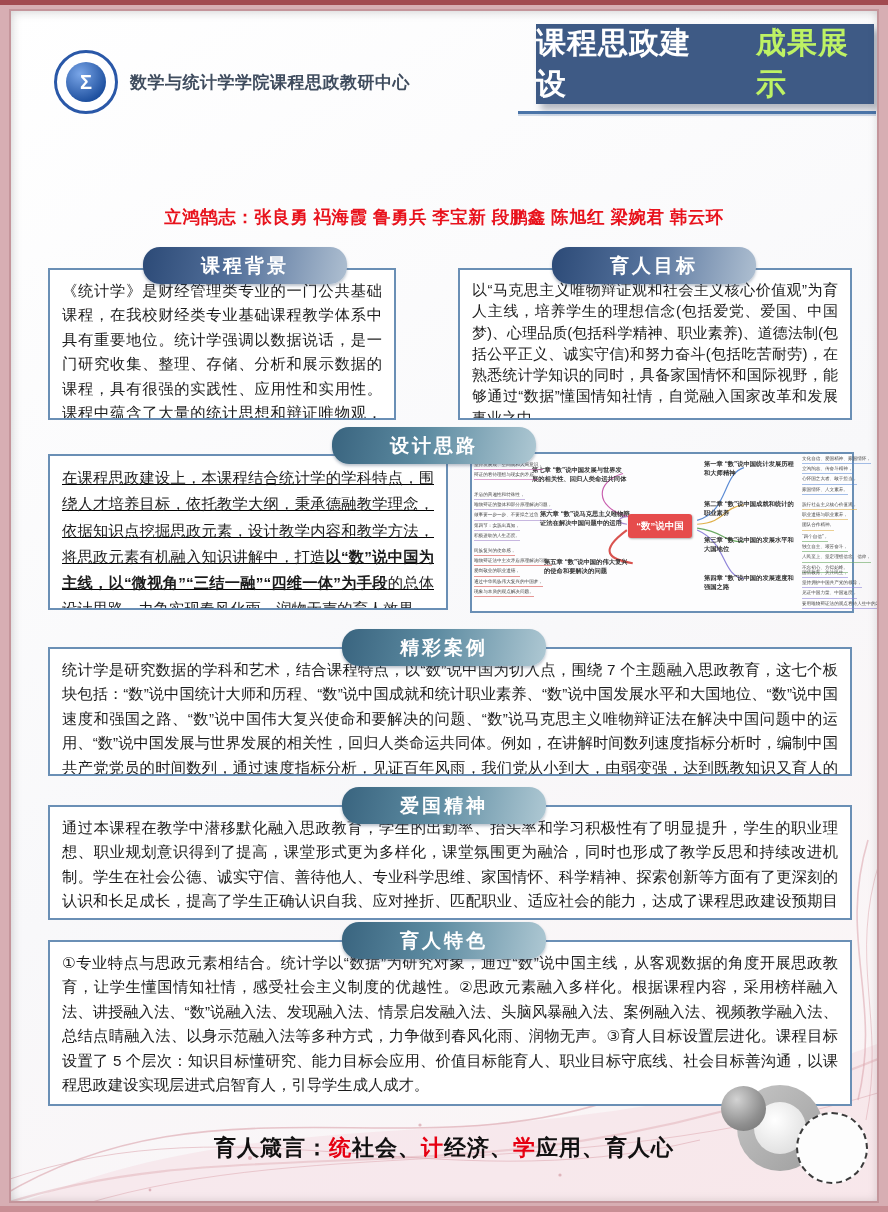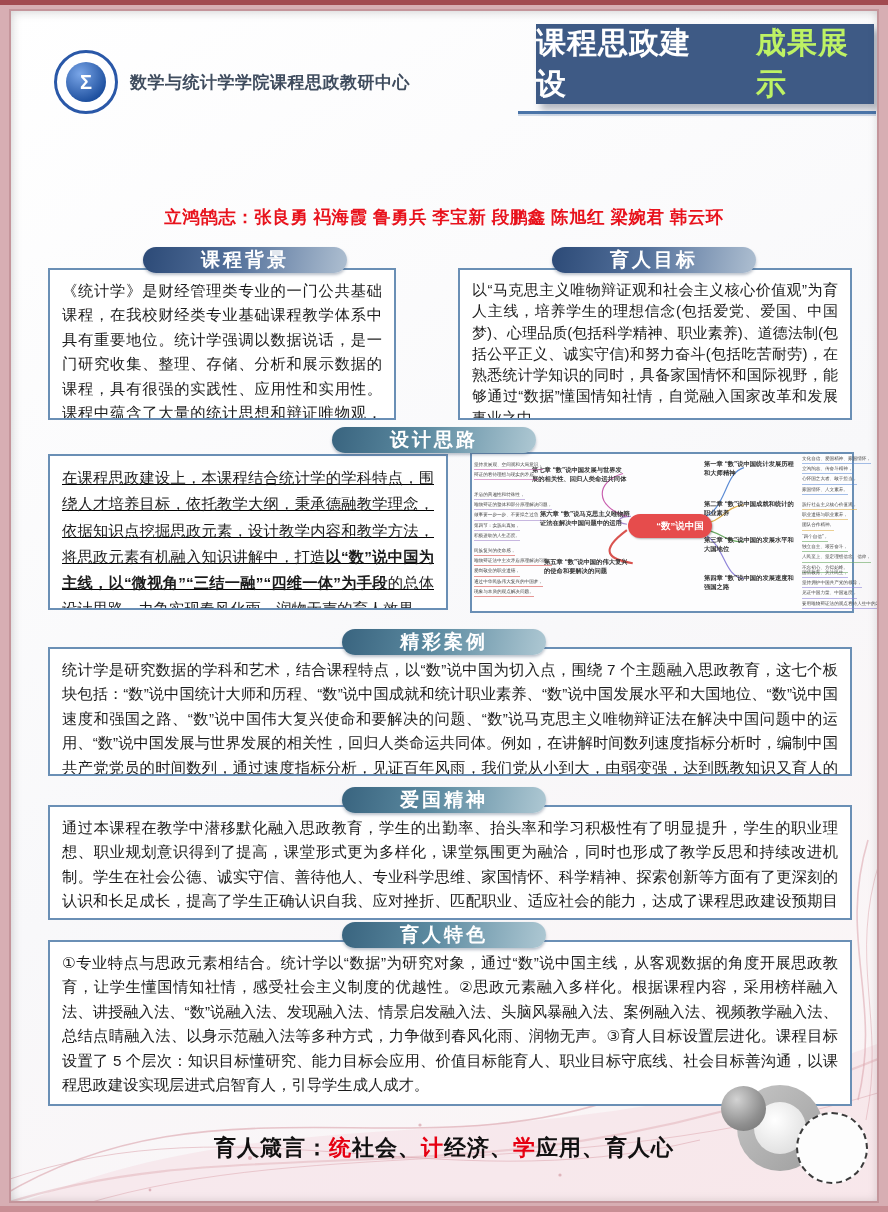--- a/index.html
+++ b/index.html
@@ -38,21 +38,21 @@
   .banner-underline{position:absolute;left:518px;top:111px;width:358px;height:3px;background:#4a74a8;z-index:2;
     box-shadow:0 2px 0 rgba(74,116,168,.25);}
 
   
   .poster-title{position:absolute;left:0;right:0;top:152px;text-align:center;
     font-size:30px;font-weight:bold;color:#101010;letter-spacing:1px;z-index:2;}
   .members{position:absolute;left:0;right:0;top:205px;text-align:center;
     font-size:17.5px;font-weight:bold;color:#e8121c;letter-spacing:.5px;z-index:2;}
 
   
-  .pill{position:absolute;width:204px;height:26px;border-radius:17px;z-index:5;
+  .pill{position:absolute;width:204px;height:37px;border-radius:17px;z-index:5;
     display:flex;align-items:center;justify-content:center;
     color:#fff;font-size:19px;font-weight:bold;letter-spacing:3px;
     box-shadow:0 2px 3px rgba(60,80,110,.35);}
   .pill-navy{background:linear-gradient(100deg,#2c4a77 0%,#54719b 45%,#aebfd1 100%);}
   .pill-teal{background:linear-gradient(100deg,#39647f 0%,#5d8ba1 45%,#aec8d3 100%);}
   .box{position:absolute;background:#fff;border:2px solid #6a8fb5;box-sizing:border-box;z-index:3;
     padding:9px 12px 6px 12px;overflow:hidden;}
   .box p{margin:0;font-size:15.3px;line-height:1.6;color:#1c1c1c;text-align:justify;}
 
   .bg-pill{left:143px;top:247px;}
@@ -69,22 +69,22 @@
   .effect-box{left:48px;top:805px;width:804px;height:115px;}
   .features-pill{left:342px;top:922px;}
   .features-box{left:48px;top:940px;width:804px;height:166px;}
   .bold-seg{font-weight:bold;}
 
   
   .mindmap{position:absolute;left:470px;top:452px;width:384px;height:161px;
     background:#fdfdfe;border:2px solid #6a8fb5;box-sizing:border-box;z-index:3;}
   .mm-svg{position:absolute;inset:0;width:100%;height:100%;}
   .mm-center{position:absolute;left:156px;top:60px;width:64px;height:24px;background:#e64c4c;
-    border-radius:12px;color:#fff;font-size:9.5px;font-weight:bold;
-    display:flex;align-items:center;justify-content:center;box-shadow:1px 1px 2px rgba(0,0,0,.3);z-index:3;padding-left:20px;}
+    border-radius:3px;color:#fff;font-size:9.5px;font-weight:bold;
+    display:flex;align-items:center;justify-content:center;box-shadow:1px 1px 2px rgba(0,0,0,.3);z-index:3;}
   .mm-title{position:absolute;font-size:6.3px;font-weight:bold;color:#333;line-height:1.4;z-index:2;}
   .mm-leaves{position:absolute;z-index:2;}
   .mm-leaf{display:block;width:max-content;font-size:4.6px;color:#444;line-height:1.35;
     border-bottom:1px solid #bbb;margin-bottom:2px;padding-bottom:1px;}
   .t-b0{left:232px;top:6px;width:95px;}
   .t-b1{left:232px;top:46px;width:95px;}
   .t-b2{left:232px;top:82px;width:95px;}
   .t-b3{left:232px;top:120px;width:95px;}
   .t-b4{left:72px;top:104px;width:88px;}
   .t-b5{left:68px;top:56px;width:90px;}

